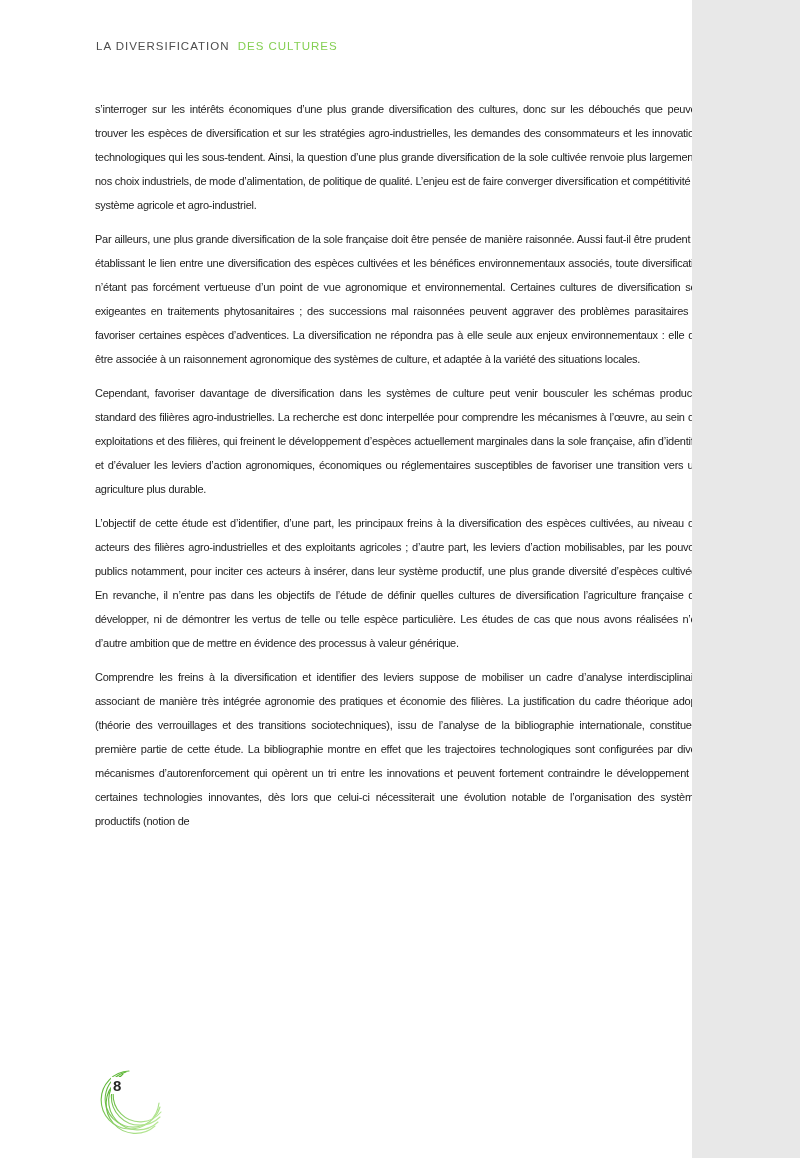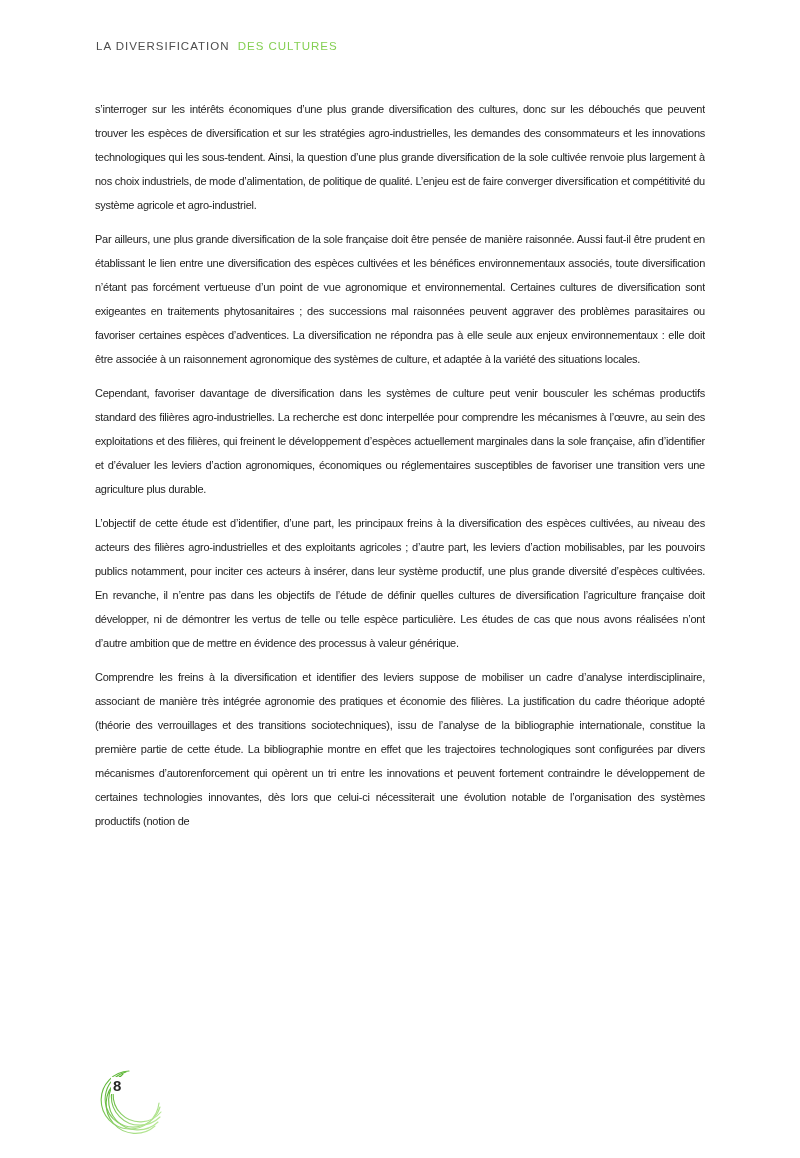--- a/index.html
+++ b/index.html
@@ -9,21 +9,21 @@
     --page-bg:#ffffff;
   }
   html,body{margin:0;padding:0;}
   body{
     width:800px;height:1158px;
     background:#e8e8e8;
     font-family:"Liberation Sans", sans-serif;
   }
   .page{
     position:relative;
-    width:800px;height:1158px;
+    width:692px;height:1158px;
     background:var(--page-bg);
     overflow:hidden;
   }
   .page-header{
     position:absolute;
     left:96px;top:40px;
     font-size:11.5px;
     letter-spacing:1px;
     white-space:nowrap;
     font-weight:400;

